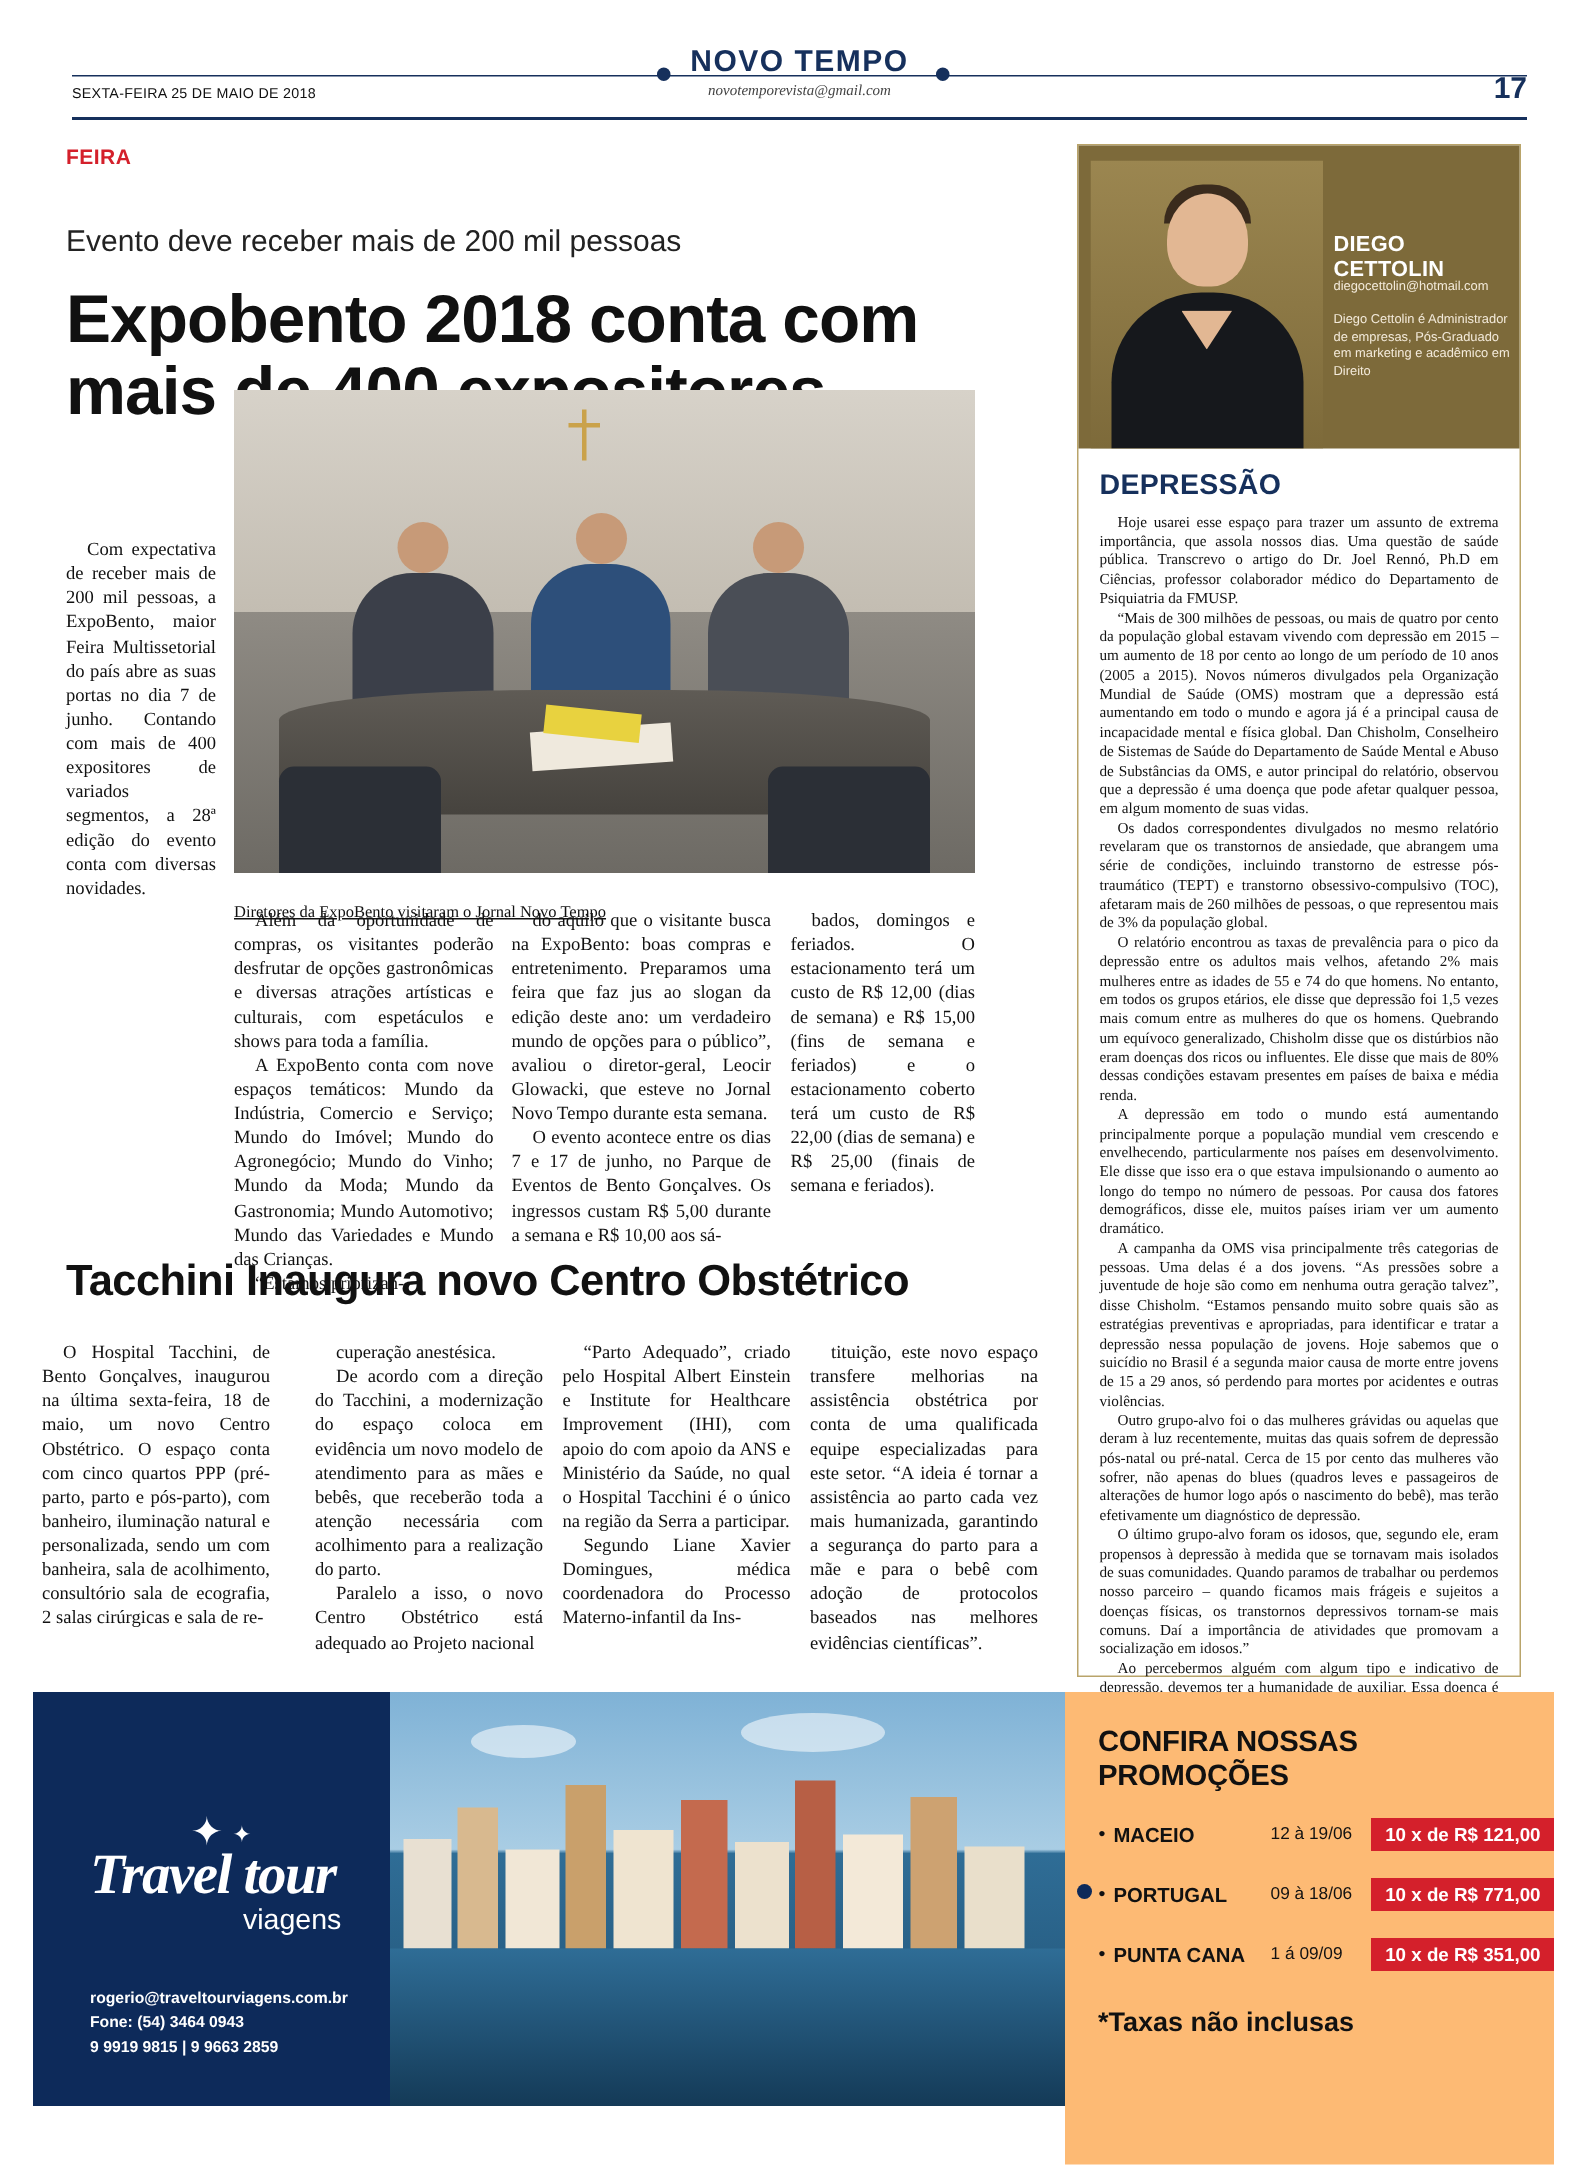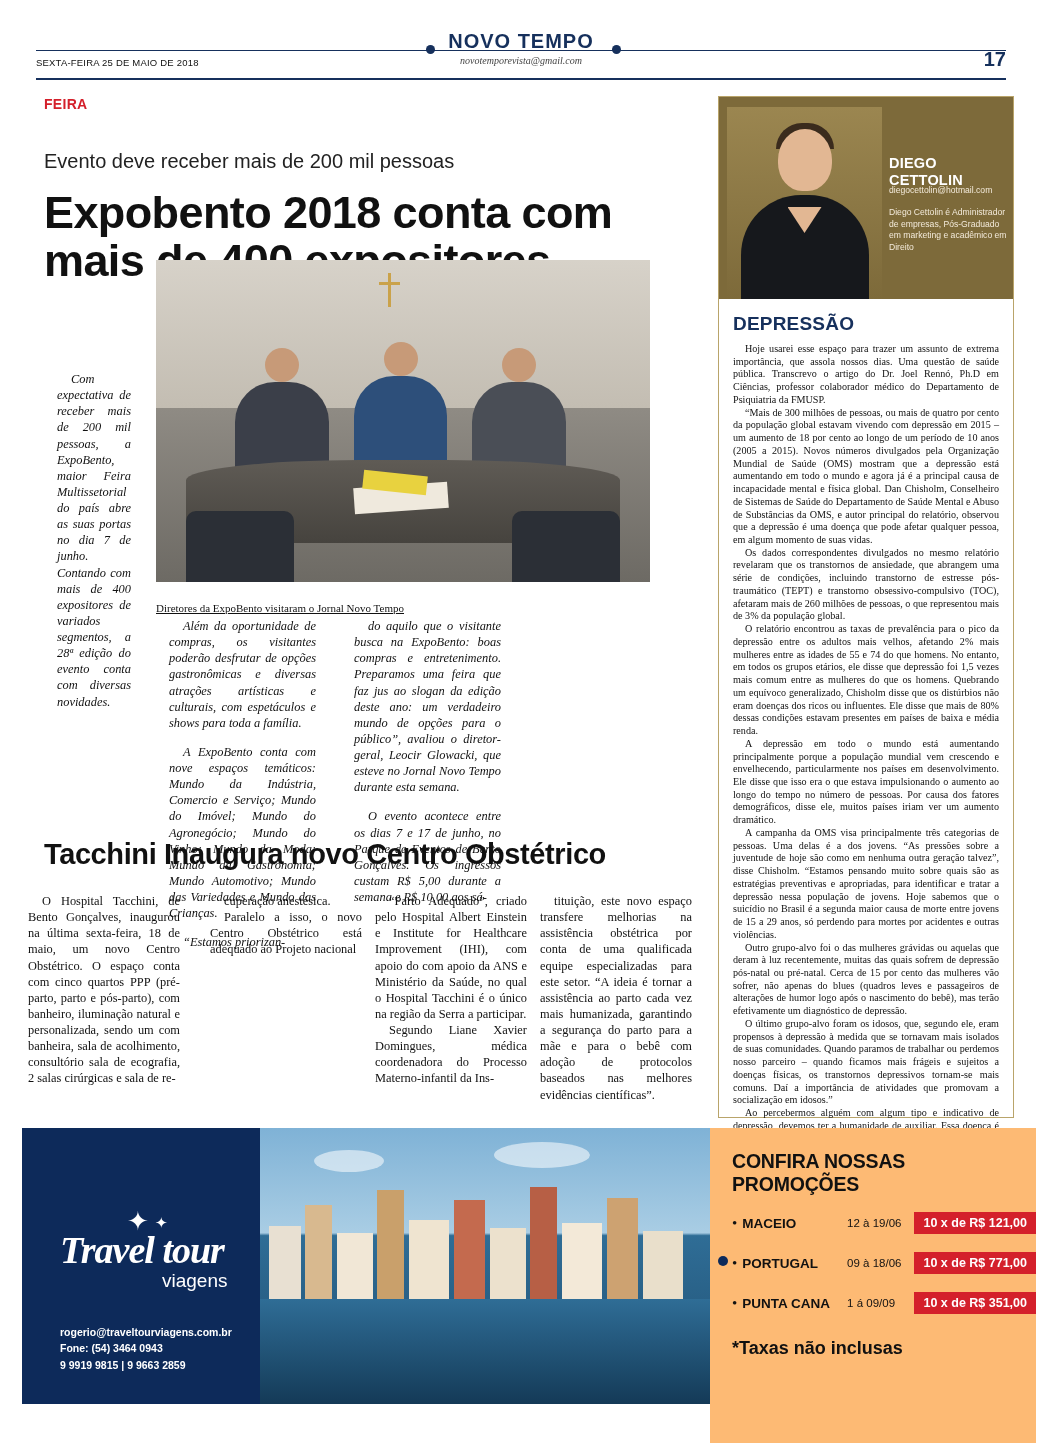--- a/index.html
+++ b/index.html
@@ -8,21 +8,21 @@
     width:1058px; height:1443px;
     background:#ffffff;
     font-family:"Liberation Serif", serif;
     color:#1a1a1a;
     position:relative;
     overflow:hidden;
   }
   .page { position:relative; width:1058px; height:1443px; padding:0; }
 
   
-  .masthead { position:absolute; left:36px; top:30px; width:970px; }
+  .masthead { position:absolute; left:48px; top:30px; width:970px; }
   .mast-title {
     text-align:center; font-family:"Liberation Sans", sans-serif;
     font-weight:bold; font-size:20px; letter-spacing:1px; color:#16305c;
   }
   .mast-email {
     text-align:center; font-family:"Liberation Serif", serif;
     font-size:10px; font-style:italic; color:#444; margin-top:2px;
   }
   .mast-rule { position:absolute; left:0; top:20px; width:970px; height:0; border-top:1px solid #16305c; }
   .mast-rule2 { position:absolute; left:0; top:48px; width:970px; height:0; border-top:2px solid #16305c; }
@@ -59,21 +59,21 @@
   
   .photo-wrap { position:absolute; left:156px; top:260px; width:494px; height:322px; }
   .photo { width:100%; height:100%; overflow:hidden; position:relative; background:#6a6f77; }
   .caption {
     position:absolute; left:156px; top:602px; width:494px;
     font-family:"Liberation Serif", serif; font-size:11px; color:#111;text-decoration:underline;
   }
 
   
   .a1col { position:absolute; font-family:"Liberation Serif", serif; font-size:12.4px; line-height:1.3; text-align:justify; color:#111; }
-  .a1col p { margin:13px; text-indent:14px;font-style:italic; }
+  .a1col p { margin:0; text-indent:14px; }
   .a1col p:first-child { text-indent:14px; }
   #a1c1 { left:44px; top:358px; width:100px; }
   #a1c2 { left:156px; top:605px; width:173px; }
   #a1c3 { left:341px; top:605px; width:173px; }
   #a1c4 { left:527px; top:605px; width:123px; }
 
   
   h2.headline2 {
     position:absolute; left:44px; top:838px; width:660px;
     font-family:"Liberation Sans", serif; font-weight:bold;
@@ -278,27 +278,31 @@
   </div>
   <div class="a1col" id="a1c2">
     <p>Além da oportunidade de compras, os visitantes poderão desfrutar de opções gastronômicas e diversas atrações artísticas e culturais, com espetáculos e shows para toda a família.</p>
     <p>A ExpoBento conta com nove espaços temáticos: Mundo da Indústria, Comercio e Serviço; Mundo do Imóvel; Mundo do Agronegócio; Mundo do Vinho; Mundo da Moda; Mundo da Gastronomia; Mundo Automotivo; Mundo das Variedades e Mundo das Crianças.</p>
     <p>“Estamos priorizan-</p>
   </div>
   <div class="a1col" id="a1c3">
     <p>do aquilo que o visitante busca na ExpoBento: boas compras e entretenimento. Preparamos uma feira que faz jus ao slogan da edição deste ano: um verdadeiro mundo de opções para o público”, avaliou o diretor-geral, Leocir Glowacki, que esteve no Jornal Novo Tempo durante esta semana.</p>
     <p>O evento acontece entre os dias 7 e 17 de junho, no Parque de Eventos de Bento Gonçalves. Os ingressos custam R$ 5,00 durante a semana e R$ 10,00 aos sá-</p>
   </div>
+  <div class="a1col" id="a1c4">
+    <p>bados, domingos e feriados. O estacionamento terá um custo de R$ 12,00 (dias de semana) e R$ 15,00 (fins de semana e feriados) e o estacionamento coberto terá um custo de R$ 22,00 (dias de semana) e R$ 25,00 (finais de semana e feriados).</p>
+  </div>
 
   <h2 class="headline2">Tacchini Inaugura novo Centro Obstétrico</h2>
   <div class="a2col" id="a2c1">
     <p>O Hospital Tacchini, de Bento Gonçalves, inaugurou na última sexta-feira, 18 de maio, um novo Centro Obstétrico. O espaço conta com cinco quartos PPP (pré-parto, parto e pós-parto), com banheiro, iluminação natural e personalizada, sendo um com banheira, sala de acolhimento, consultório sala de ecografia, 2 salas cirúrgicas e sala de re-</p>
   </div>
   <div class="a2col" id="a2c2">
     <p>cuperação anestésica.</p>
+    <p>De acordo com a direção do Tacchini, a modernização do espaço coloca em evidência um novo modelo de atendimento para as mães e bebês, que receberão toda a atenção necessária com acolhimento para a realização do parto.</p>
     <p>Paralelo a isso, o novo Centro Obstétrico está adequado ao Projeto nacional</p>
   </div>
   <div class="a2col" id="a2c3">
     <p>“Parto Adequado”, criado pelo Hospital Albert Einstein e Institute for Healthcare Improvement (IHI), com apoio do com apoio da ANS e Ministério da Saúde, no qual o Hospital Tacchini é o único na região da Serra a participar.</p>
     <p>Segundo Liane Xavier Domingues, médica coordenadora do Processo Materno-infantil da Ins-</p>
   </div>
   <div class="a2col" id="a2c4">
     <p>tituição, este novo espaço transfere melhorias na assistência obstétrica por conta de uma qualificada equipe especializadas para este setor. “A ideia é tornar a assistência ao parto cada vez mais humanizada, garantindo a segurança do parto para a mãe e para o bebê com adoção de protocolos baseados nas melhores evidências científicas”.</p>
   </div>
 

